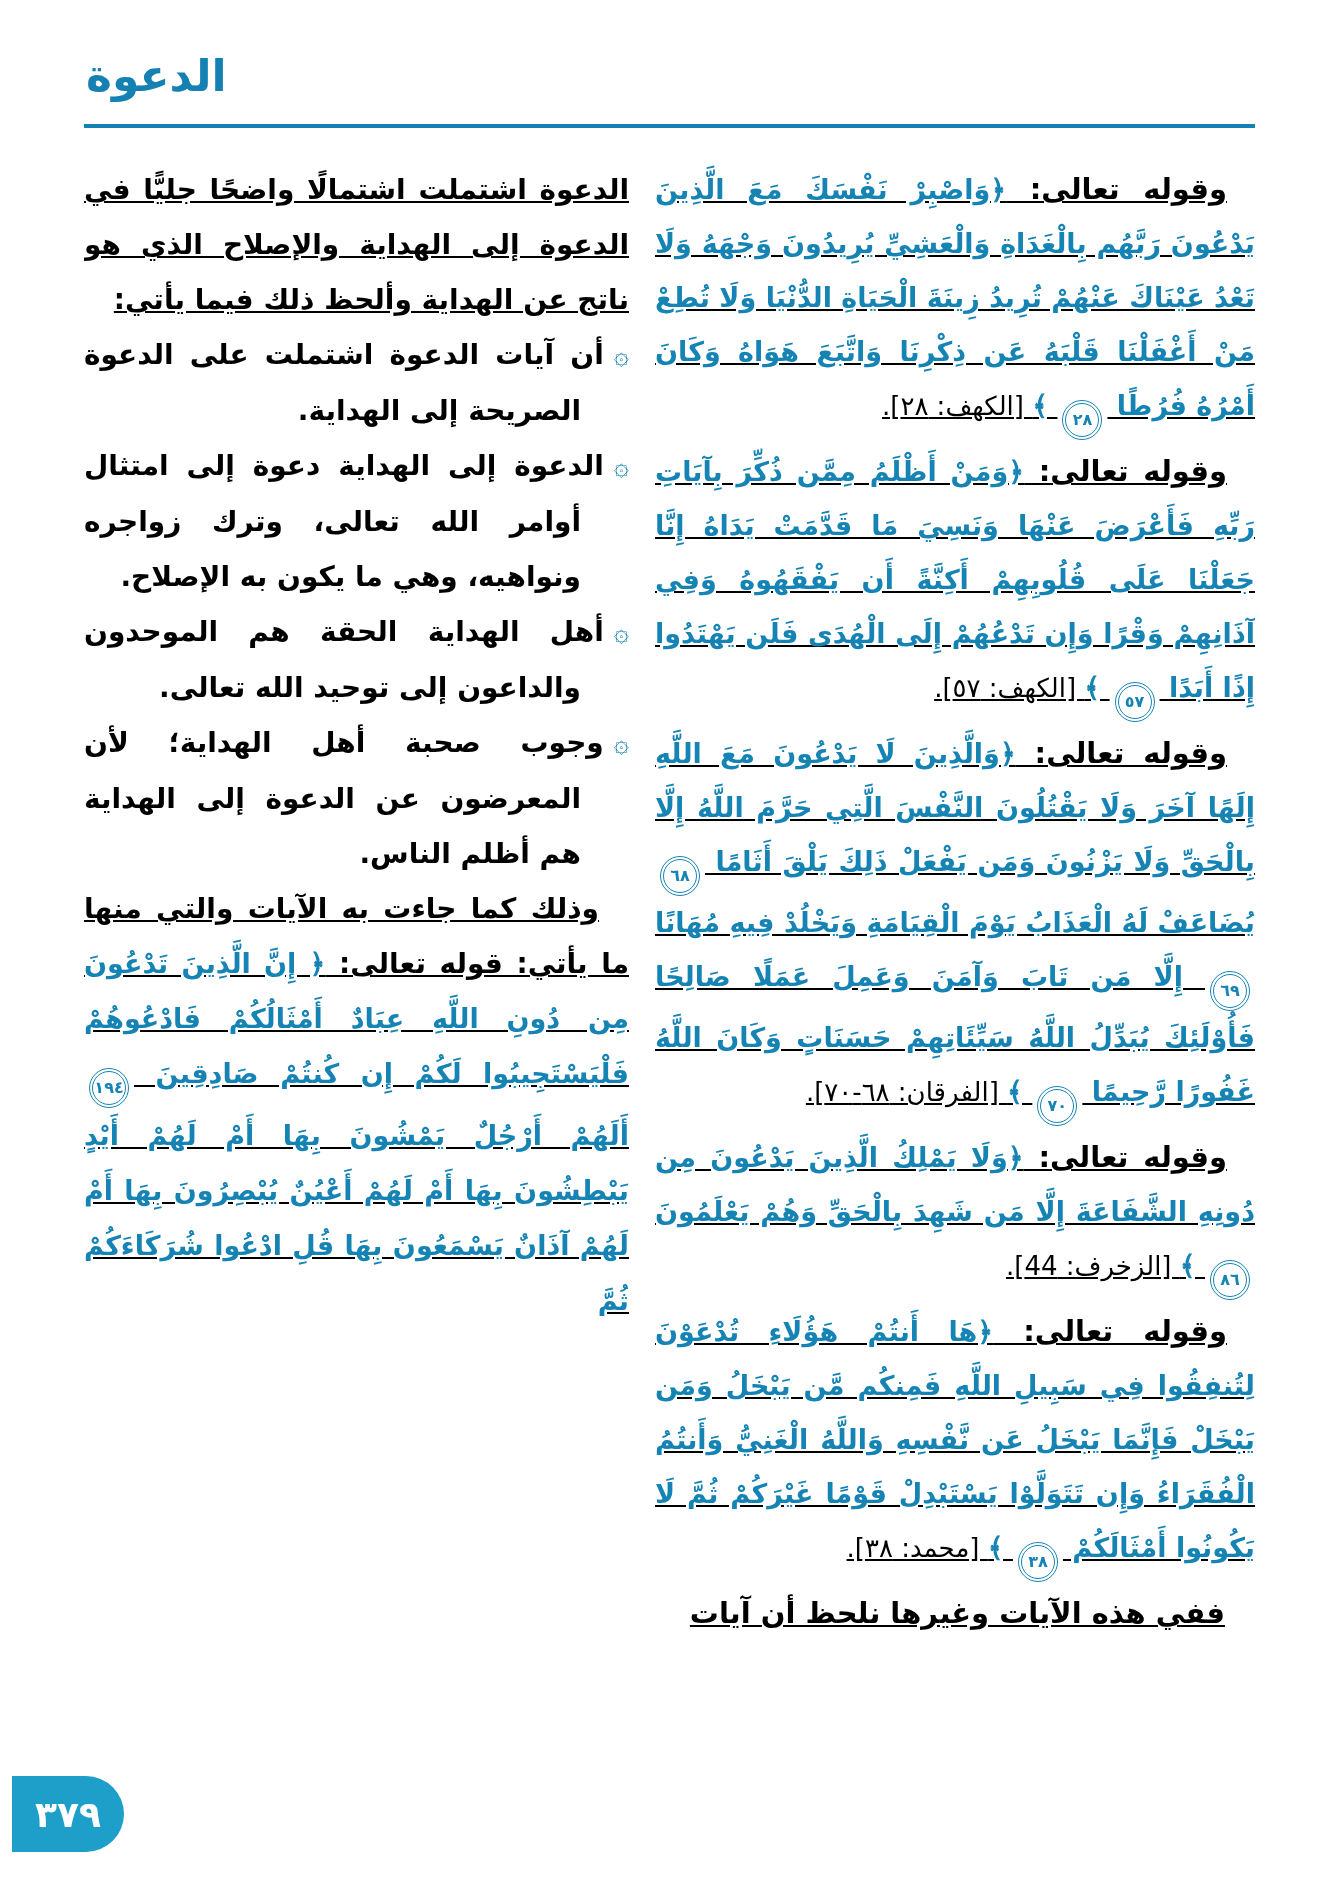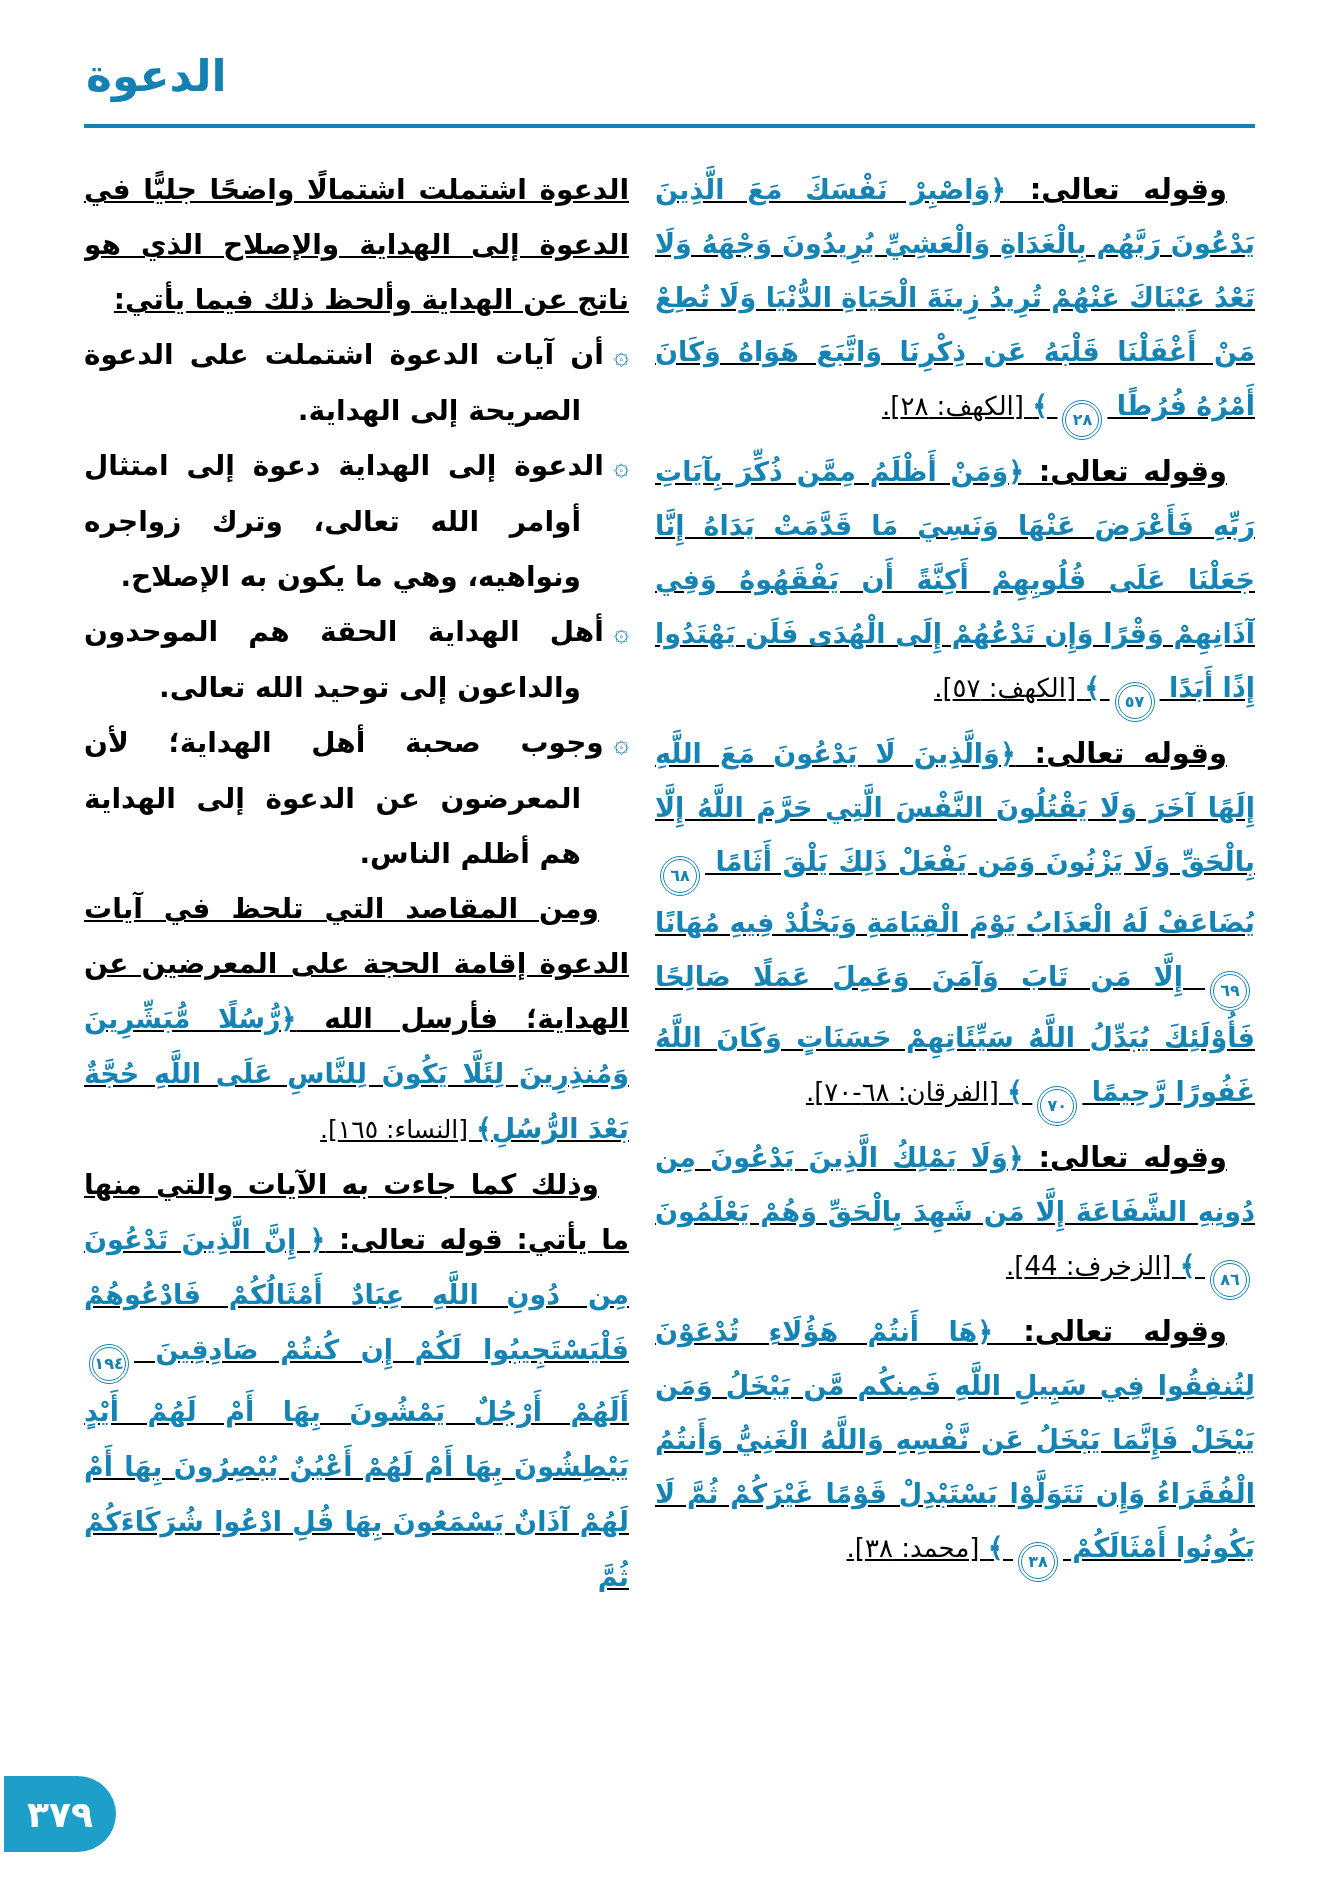--- a/index.html
+++ b/index.html
@@ -50,21 +50,21 @@
   .bullet-icon{color:var(--quran);font-size:26px;margin-left:10px;font-weight:400;}
   .subheading{
     color:var(--quran);font-size:31px;font-weight:700;line-height:55px;
     margin:10px 0 6px;text-indent:8px;
   }
   .para{font-size:28px;line-height:55px;font-weight:700;text-indent:30px;}
   .para .quran{font-size:27px;}
   .para .ref{font-size:25px;}
   
   .page-pill{
-    position:absolute;left:4px;bottom:38px;width:112px;height:76px;
+    position:absolute;left:12px;bottom:38px;width:112px;height:76px;
     background:var(--footer);border-radius:0 38px 38px 0;
     display:flex;align-items:center;justify-content:center;
     color:#ffffff;font-size:36px;font-weight:700;direction:rtl;
   }
   .site{
     position:absolute;left:132px;bottom:56px;direction:ltr;
     color:var(--footer);font-size:33px;font-weight:700;letter-spacing:1px;
   }
 </style>
 </head>
@@ -80,31 +80,31 @@
   <main class="columns">
 
     <section class="col col-quotes">
       <div>
           <p class="quote"><span class="txt">وقوله تعالى: </span><span class="quran">﴿وَاصْبِرْ نَفْسَكَ مَعَ الَّذِينَ يَدْعُونَ رَبَّهُم بِالْغَدَاةِ وَالْعَشِيِّ يُرِيدُونَ وَجْهَهُ وَلَا تَعْدُ عَيْنَاكَ عَنْهُمْ تُرِيدُ زِينَةَ الْحَيَاةِ الدُّنْيَا وَلَا تُطِعْ مَنْ أَغْفَلْنَا قَلْبَهُ عَن ذِكْرِنَا وَاتَّبَعَ هَوَاهُ وَكَانَ أَمْرُهُ فُرُطًا </span><span class="ayah">٢٨</span><span class="quran"> ﴾</span><span class="ref"> [الكهف: ٢٨].</span></p>
           <p class="quote"><span class="txt">وقوله تعالى: </span><span class="quran">﴿وَمَنْ أَظْلَمُ مِمَّن ذُكِّرَ بِآيَاتِ رَبِّهِ فَأَعْرَضَ عَنْهَا وَنَسِيَ مَا قَدَّمَتْ يَدَاهُ إِنَّا جَعَلْنَا عَلَى قُلُوبِهِمْ أَكِنَّةً أَن يَفْقَهُوهُ وَفِي آذَانِهِمْ وَقْرًا وَإِن تَدْعُهُمْ إِلَى الْهُدَى فَلَن يَهْتَدُوا إِذًا أَبَدًا </span><span class="ayah">٥٧</span><span class="quran"> ﴾</span><span class="ref"> [الكهف: ٥٧].</span></p>
           <p class="quote"><span class="txt">وقوله تعالى: </span><span class="quran">﴿وَالَّذِينَ لَا يَدْعُونَ مَعَ اللَّهِ إِلَهًا آخَرَ وَلَا يَقْتُلُونَ النَّفْسَ الَّتِي حَرَّمَ اللَّهُ إِلَّا بِالْحَقِّ وَلَا يَزْنُونَ وَمَن يَفْعَلْ ذَلِكَ يَلْقَ أَثَامًا </span><span class="ayah">٦٨</span><span class="quran"> يُضَاعَفْ لَهُ الْعَذَابُ يَوْمَ الْقِيَامَةِ وَيَخْلُدْ فِيهِ مُهَانًا </span><span class="ayah">٦٩</span><span class="quran"> إِلَّا مَن تَابَ وَآمَنَ وَعَمِلَ عَمَلًا صَالِحًا فَأُوْلَئِكَ يُبَدِّلُ اللَّهُ سَيِّئَاتِهِمْ حَسَنَاتٍ وَكَانَ اللَّهُ غَفُورًا رَّحِيمًا </span><span class="ayah">٧٠</span><span class="quran"> ﴾</span><span class="ref"> [الفرقان: ٦٨-٧٠].</span></p>
           <p class="quote"><span class="txt">وقوله تعالى: </span><span class="quran">﴿وَلَا يَمْلِكُ الَّذِينَ يَدْعُونَ مِن دُونِهِ الشَّفَاعَةَ إِلَّا مَن شَهِدَ بِالْحَقِّ وَهُمْ يَعْلَمُونَ </span><span class="ayah">٨٦</span><span class="quran"> ﴾</span><span class="ref"> [الزخرف: 44].</span></p>
           <p class="quote"><span class="txt">وقوله تعالى: </span><span class="quran">﴿هَا أَنتُمْ هَؤُلَاءِ تُدْعَوْنَ لِتُنفِقُوا فِي سَبِيلِ اللَّهِ فَمِنكُم مَّن يَبْخَلُ وَمَن يَبْخَلْ فَإِنَّمَا يَبْخَلُ عَن نَّفْسِهِ وَاللَّهُ الْغَنِيُّ وَأَنتُمُ الْفُقَرَاءُ وَإِن تَتَوَلَّوْا يَسْتَبْدِلْ قَوْمًا غَيْرَكُمْ ثُمَّ لَا يَكُونُوا أَمْثَالَكُمْ </span><span class="ayah">٣٨</span><span class="quran"> ﴾</span><span class="ref"> [محمد: ٣٨].</span></p>
         </div>
+      <p class="closing">ففي هذه الآيات وغيرها نلحظ أن آيات</p>
     </section>
 
     <section class="col col-points">
       <p class="intro">الدعوة اشتملت اشتمالًا واضحًا جليًّا في الدعوة إلى الهداية والإصلاح الذي هو ناتج عن الهداية وألحظ ذلك فيما يأتي:</p>
       <div>
           <div class="bullet"><span class="bullet-icon">۞</span><span class="btxt">أن آيات الدعوة اشتملت على الدعوة الصريحة إلى الهداية.</span></div>
           <div class="bullet"><span class="bullet-icon">۞</span><span class="btxt">الدعوة إلى الهداية دعوة إلى امتثال أوامر الله تعالى، وترك زواجره ونواهيه، وهي ما يكون به الإصلاح.</span></div>
           <div class="bullet"><span class="bullet-icon">۞</span><span class="btxt">أهل الهداية الحقة هم الموحدون والداعون إلى توحيد الله تعالى.</span></div>
           <div class="bullet"><span class="bullet-icon">۞</span><span class="btxt">وجوب صحبة أهل الهداية؛ لأن المعرضون عن الدعوة إلى الهداية هم أظلم الناس.</span></div>
         </div>
-      <p class="para"><span class="txt">ومن المقاصد التي تلحظ في آيات الدعوة إقامة الحجة على المعرضين عن الهداية؛ فأرسل الله </span><span class="quran">﴿رُّسُلًا مُّبَشِّرِينَ وَمُنذِرِينَ لِئَلَّا يَكُونَ لِلنَّاسِ عَلَى اللَّهِ حُجَّةٌ بَعْدَ الرُّسُلِ﴾</span><span class="ref"> [النساء: ١٦٥].</span></p>
       <p class="para"><span class="txt">وذلك كما جاءت به الآيات والتي منها ما يأتي: قوله تعالى: </span><span class="quran">﴿ إِنَّ الَّذِينَ تَدْعُونَ مِن دُونِ اللَّهِ عِبَادٌ أَمْثَالُكُمْ فَادْعُوهُمْ فَلْيَسْتَجِيبُوا لَكُمْ إِن كُنتُمْ صَادِقِينَ </span><span class="ayah">١٩٤</span><span class="quran"> أَلَهُمْ أَرْجُلٌ يَمْشُونَ بِهَا أَمْ لَهُمْ أَيْدٍ يَبْطِشُونَ بِهَا أَمْ لَهُمْ أَعْيُنٌ يُبْصِرُونَ بِهَا أَمْ لَهُمْ آذَانٌ يَسْمَعُونَ بِهَا قُلِ ادْعُوا شُرَكَاءَكُمْ ثُمَّ</span></p>
     </section>
 
   </main>
 
   <div class="page-pill">
     <span>٣٧٩</span>
   </div>
 
 </div>

